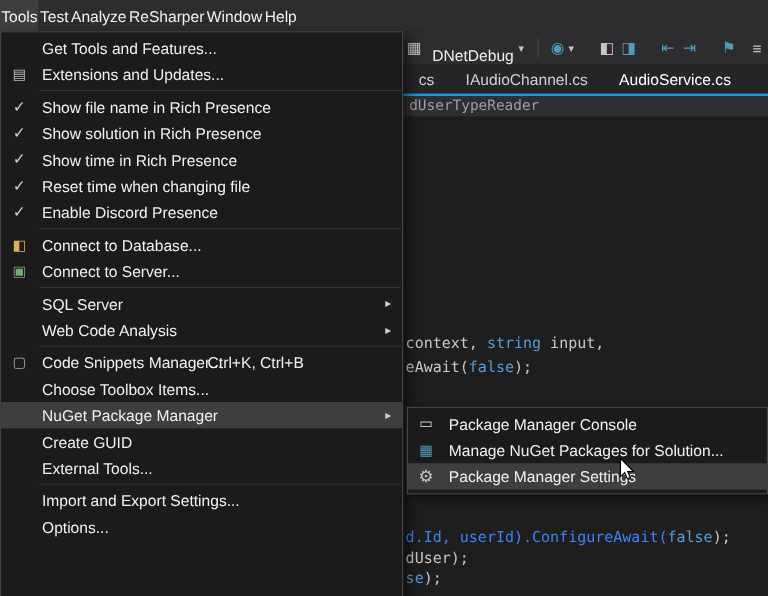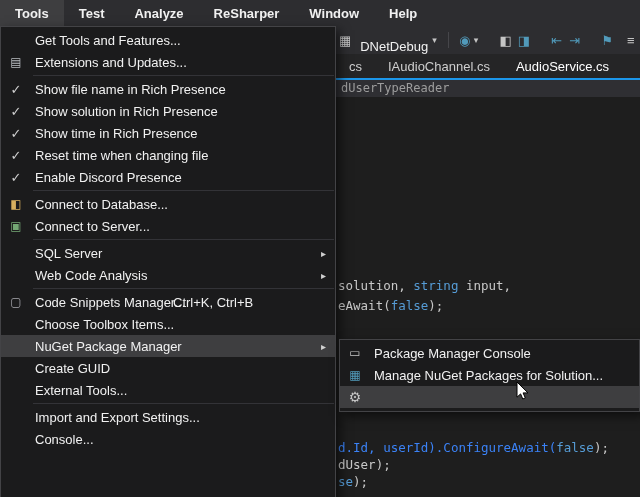--- a/index.html
+++ b/index.html
@@ -2,21 +2,21 @@
 <html><head>
 <meta charset="utf-8">
 <style>
   *{box-sizing:border-box;margin:0;padding:0}
   html,body{background:#111;}
   body{font-family:"Liberation Sans","DejaVu Sans",sans-serif;}
   .screen{position:relative;width:640px;height:497px;overflow:hidden;background:#1e1e1e;}
 
   
   .menubar{position:absolute;top:0;left:0;width:640px;height:26px;background:#2d2d30;display:flex;align-items:stretch;color:#f1f1f1;font-size:13px;z-index:5;}
-  .mb-item{padding:0 15px;display:flex;align-items:center;cursor:default;font-weight:bold;}
+  .mb-item{padding:0 1px;display:flex;align-items:center;cursor:default;}
   .mb-item.open{background:#3e3e40;}
 
   
   .toolbar{position:absolute;top:26px;left:0;width:640px;height:28px;background:#2d2d30;display:flex;align-items:center;color:#c5c5c5;font-size:13px;z-index:1;}
   .tb-pad{width:336px;flex:0 0 auto;}
   .tb-ic{display:inline-block;width:18px;text-align:center;font-size:13px;margin:0 1px;}
   .tb-ic.blue{color:#519aba}
   .tb-ic.gray{color:#c5c5c5}
   .tb-label{color:#f1f1f1;margin:13px 4px 0 6px;}
   .tb-caret{font-size:9px;color:#c5c5c5;margin-right:4px;}
@@ -90,21 +90,21 @@
     <div class="tb-pad"></div>
     <div class="tab">cs</div>
     <div class="tab">IAudioChannel.cs</div>
     <div class="tab active">AudioService.cs</div>
   </div>
 
   <div class="navstrip">
     <span>dUserTypeReader</span>
   </div>
 
-  <div class="code" style="top:278px"><span style="color: rgb(200, 200, 200);">solution, </span><span style="color: rgb(86, 156, 214);">string</span><span style="color: rgb(200, 200, 200);"> input,</span></div>
+  <div class="code" style="top:278px"><span style="color: rgb(200, 200, 200);">context, </span><span style="color: rgb(86, 156, 214);">string</span><span style="color: rgb(200, 200, 200);"> input,</span></div>
   <div class="code" style="top:298px"><span style="color: rgb(200, 200, 200);">eAwait(</span><span style="color: rgb(86, 156, 214);">false</span><span style="color: rgb(200, 200, 200);">);</span></div>
   <div class="code" style="top:440px"><span style="color: #3b82f6;">d.Id, userId).ConfigureAwait(</span><span style="color: rgb(86, 156, 214);">false</span><span style="color: rgb(200, 200, 200);">);</span></div>
   <div class="code" style="top:457px"><span style="color: rgb(200, 200, 200);">dUser);</span></div>
   <div class="code" style="top:474px"><span style="color: rgb(86, 156, 214);">se</span><span style="color: rgb(200, 200, 200);">);</span></div>
 
   <div class="menu">
     <div class="mi">
       <span class="lbl">Get Tools and Features...</span>
     </div>
     <div class="mi">
@@ -167,35 +167,36 @@
       <span class="lbl">Create GUID</span>
     </div>
     <div class="mi">
       <span class="lbl">External Tools...</span>
     </div>
     <div class="msep"></div>
     <div class="mi">
       <span class="lbl">Import and Export Settings...</span>
     </div>
     <div class="mi">
-      <span class="lbl">Console...</span>
+      <span class="lbl">Options...</span>
     </div>
   </div>
 
   <div class="submenu">
     <div class="mi">
       <span class="gut c-con">▭</span>
       <span class="lbl">Package Manager Console</span>
     </div>
     <div class="mi">
       <span class="gut c-pkg">▦</span>
       <span class="lbl">Manage NuGet Packages for Solution...</span>
     </div>
     <div class="mi hl">
       <span class="gut c-gear">⚙</span>
+      <span class="lbl">Package Manager Settings</span>
     </div>
   </div>
 
   <div class="cursor">
     <svg width="20" height="20" viewBox="0 0 20 20">
       <path d="M3,1 L3,16.2 L6.6,12.9 L8.8,18 L11.3,16.9 L9.1,11.9 L14,11.9 Z" fill="#ffffff" stroke="#000000" stroke-width="1"></path>
     </svg>
   </div>
 
 </div>

